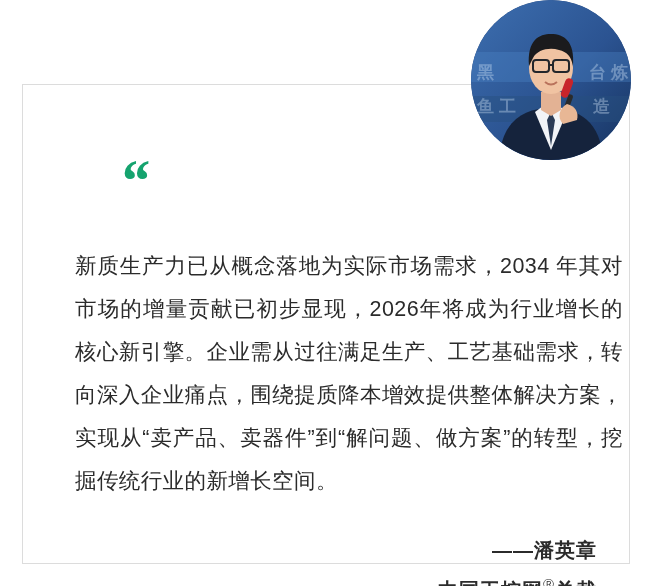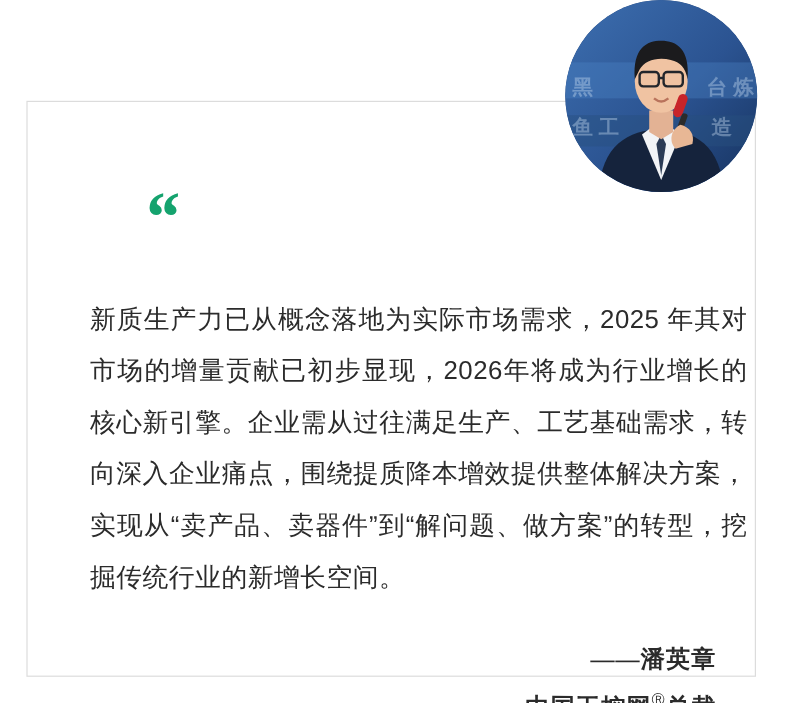--- a/index.html
+++ b/index.html
@@ -60,21 +60,20 @@
     top: 448px;
     width: 330px;
     text-align: right;
     color: #2b2b2b;
   }
   .attribution .name-line {
     font-size: 20px;
     font-weight: bold;
     line-height: 34px;
     letter-spacing: 1px;
-    font-family: Liberation Serif, serif;
   }
   .attribution .org-line {
     font-size: 20px;
     font-weight: bold;
     line-height: 36px;
     letter-spacing: 1px;
     white-space: nowrap;
   }
   .org-sup {
     font-size: 11px;
@@ -98,21 +97,21 @@
     display: block;
   }
 </style>
 </head>
 <body>
 
 <div class="quote-card">
 
   <div class="quote-mark open">“</div>
 
-  <div class="quote-body">新质生产力已从概念落地为实际市场需求，2025 年其对市场的增量贡献已初步显现，2026年将成为行业增长的核心新引擎。企业需从过往满足生产、工艺基础需求，转向深入企业痛点，围绕提质降本增效提供整体解决方案，实现从“卖产品、卖器件”到“解问题、做方案”的转型，挖掘传统行业的新增长空间。</div>
+  <div class="quote-body">新质生产力已从概念落地为实际市场需求，2034 年其对市场的增量贡献已初步显现，2026年将成为行业增长的核心新引擎。企业需从过往满足生产、工艺基础需求，转向深入企业痛点，围绕提质降本增效提供整体解决方案，实现从“卖产品、卖器件”到“解问题、做方案”的转型，挖掘传统行业的新增长空间。</div>
 
   <div class="attribution">
     <div class="name-line">——潘英章</div>
     <div class="org-line"><span>中国工控网</span><span class="org-sup">Ⓡ</span><span>总裁</span></div>
   </div>
 
 </div>
 
 <div class="portrait">
   <svg width="160" height="160" viewBox="0 0 160 160">

